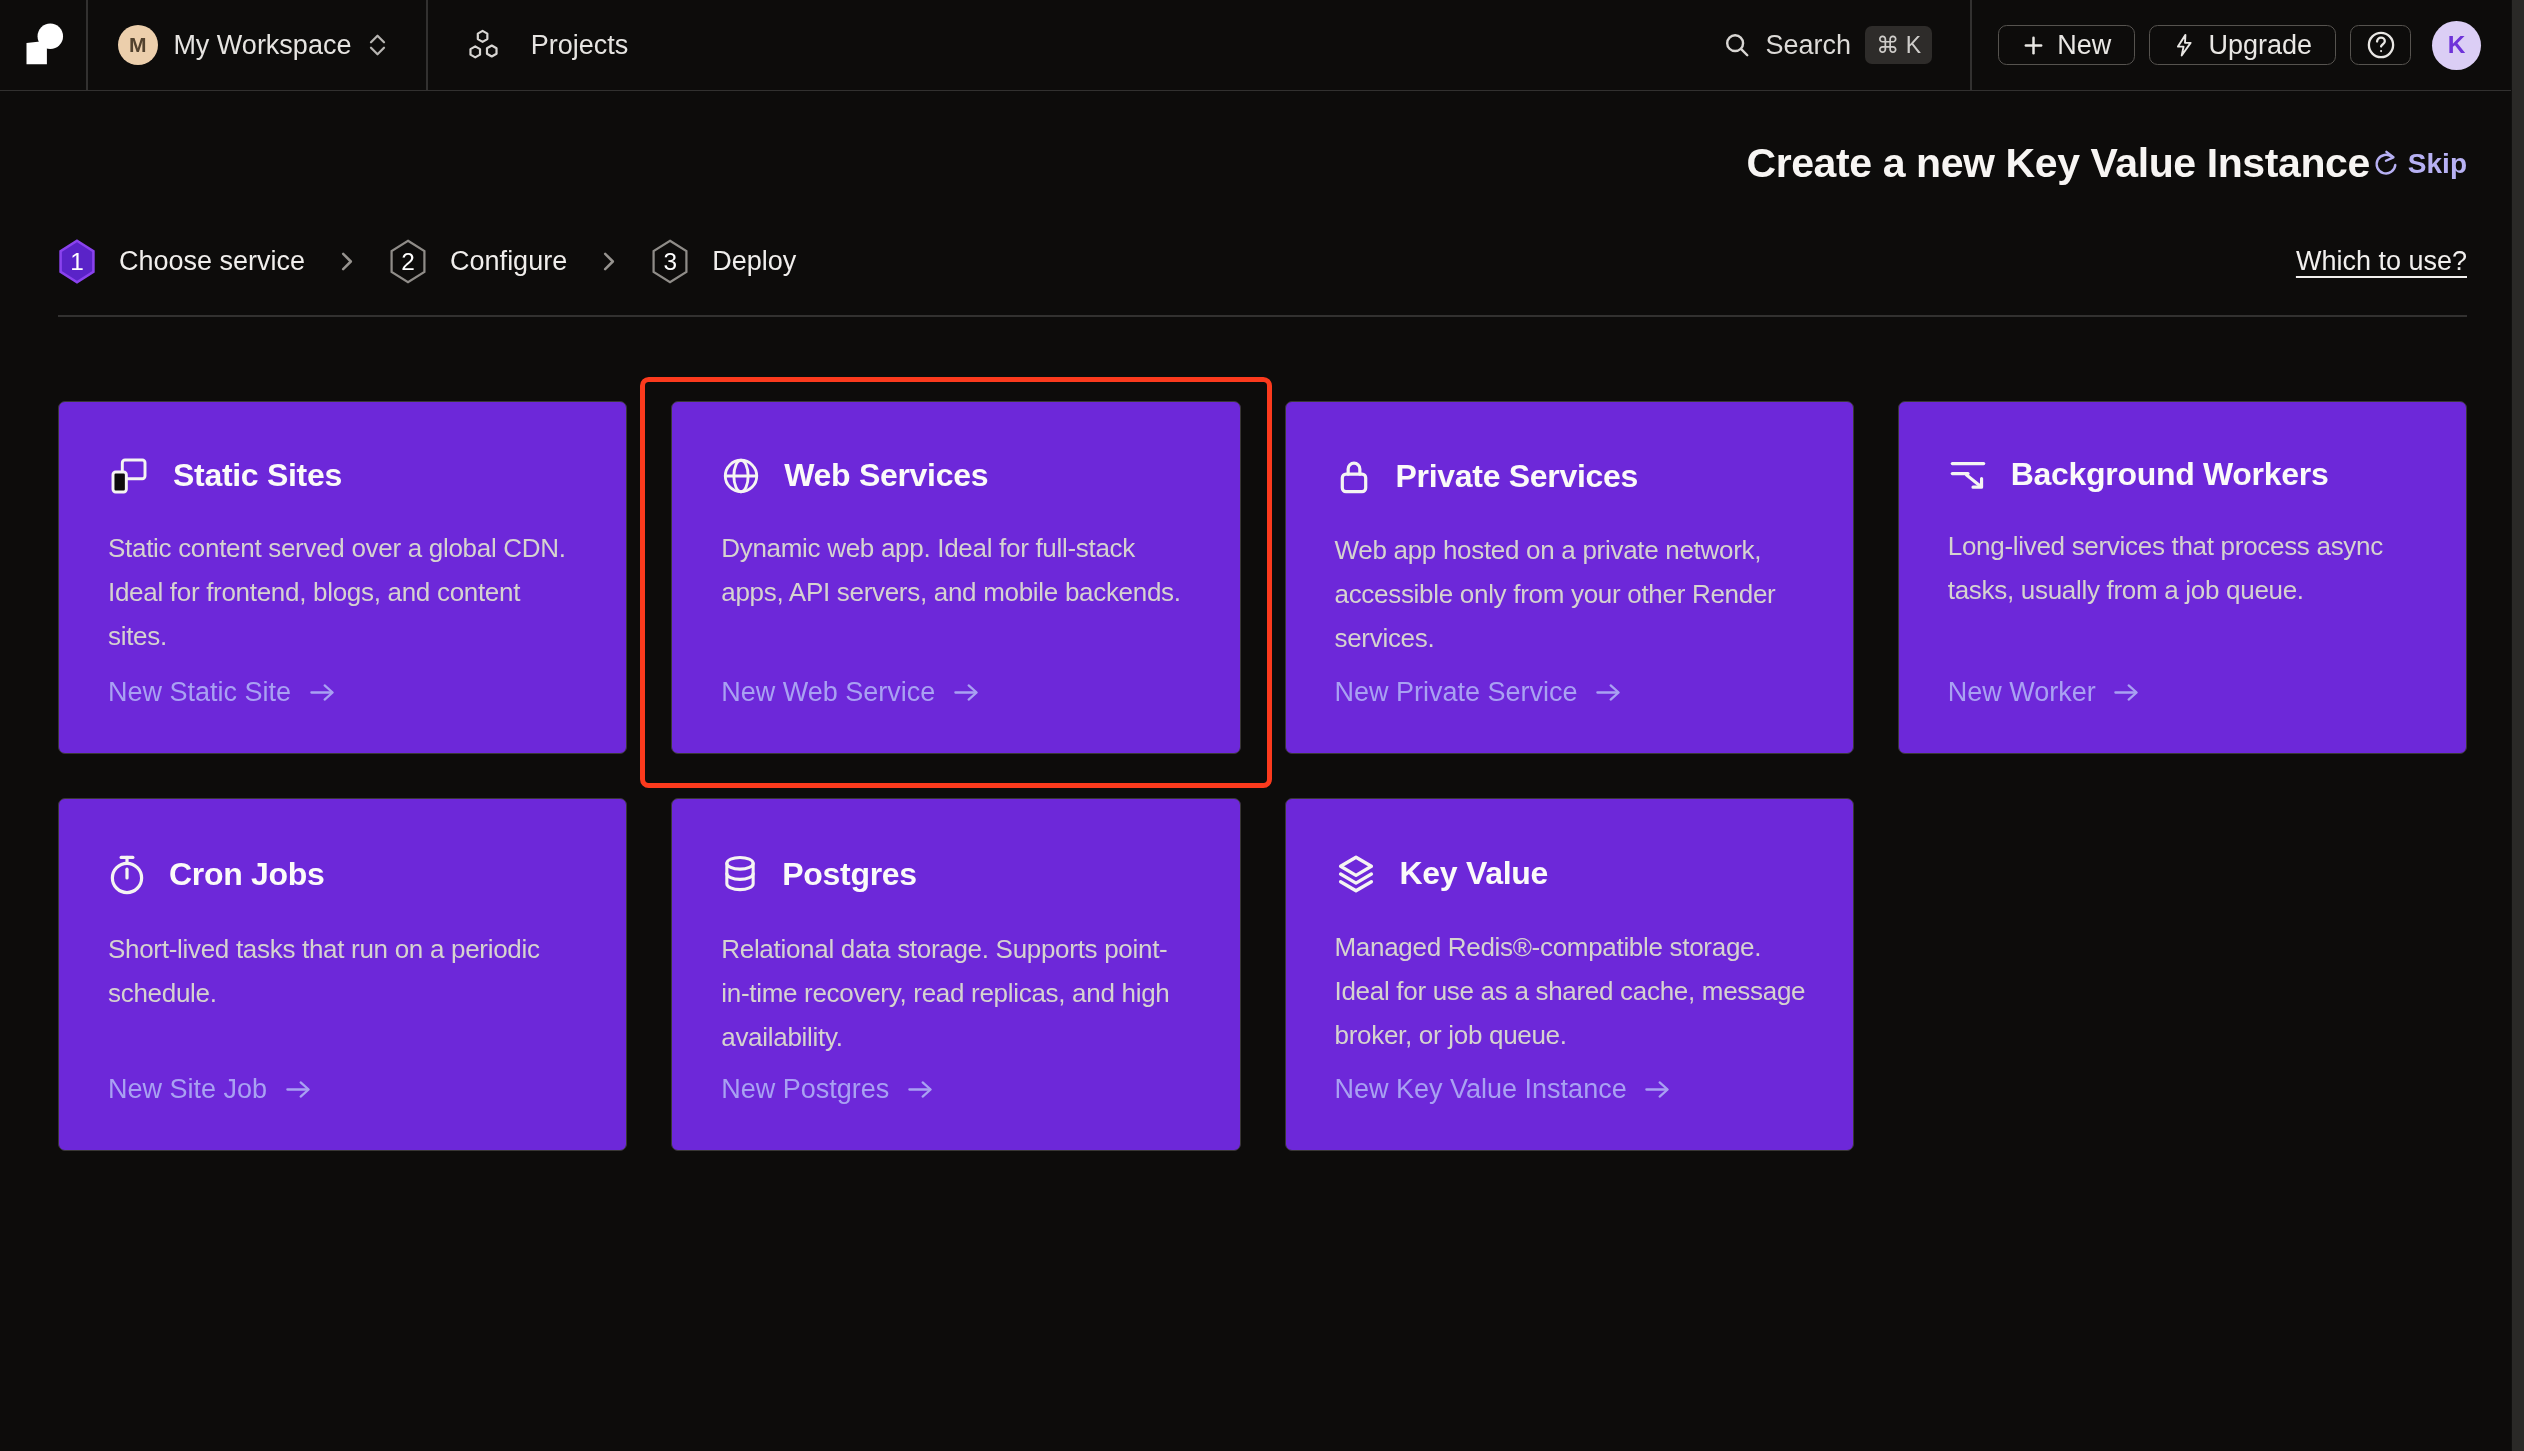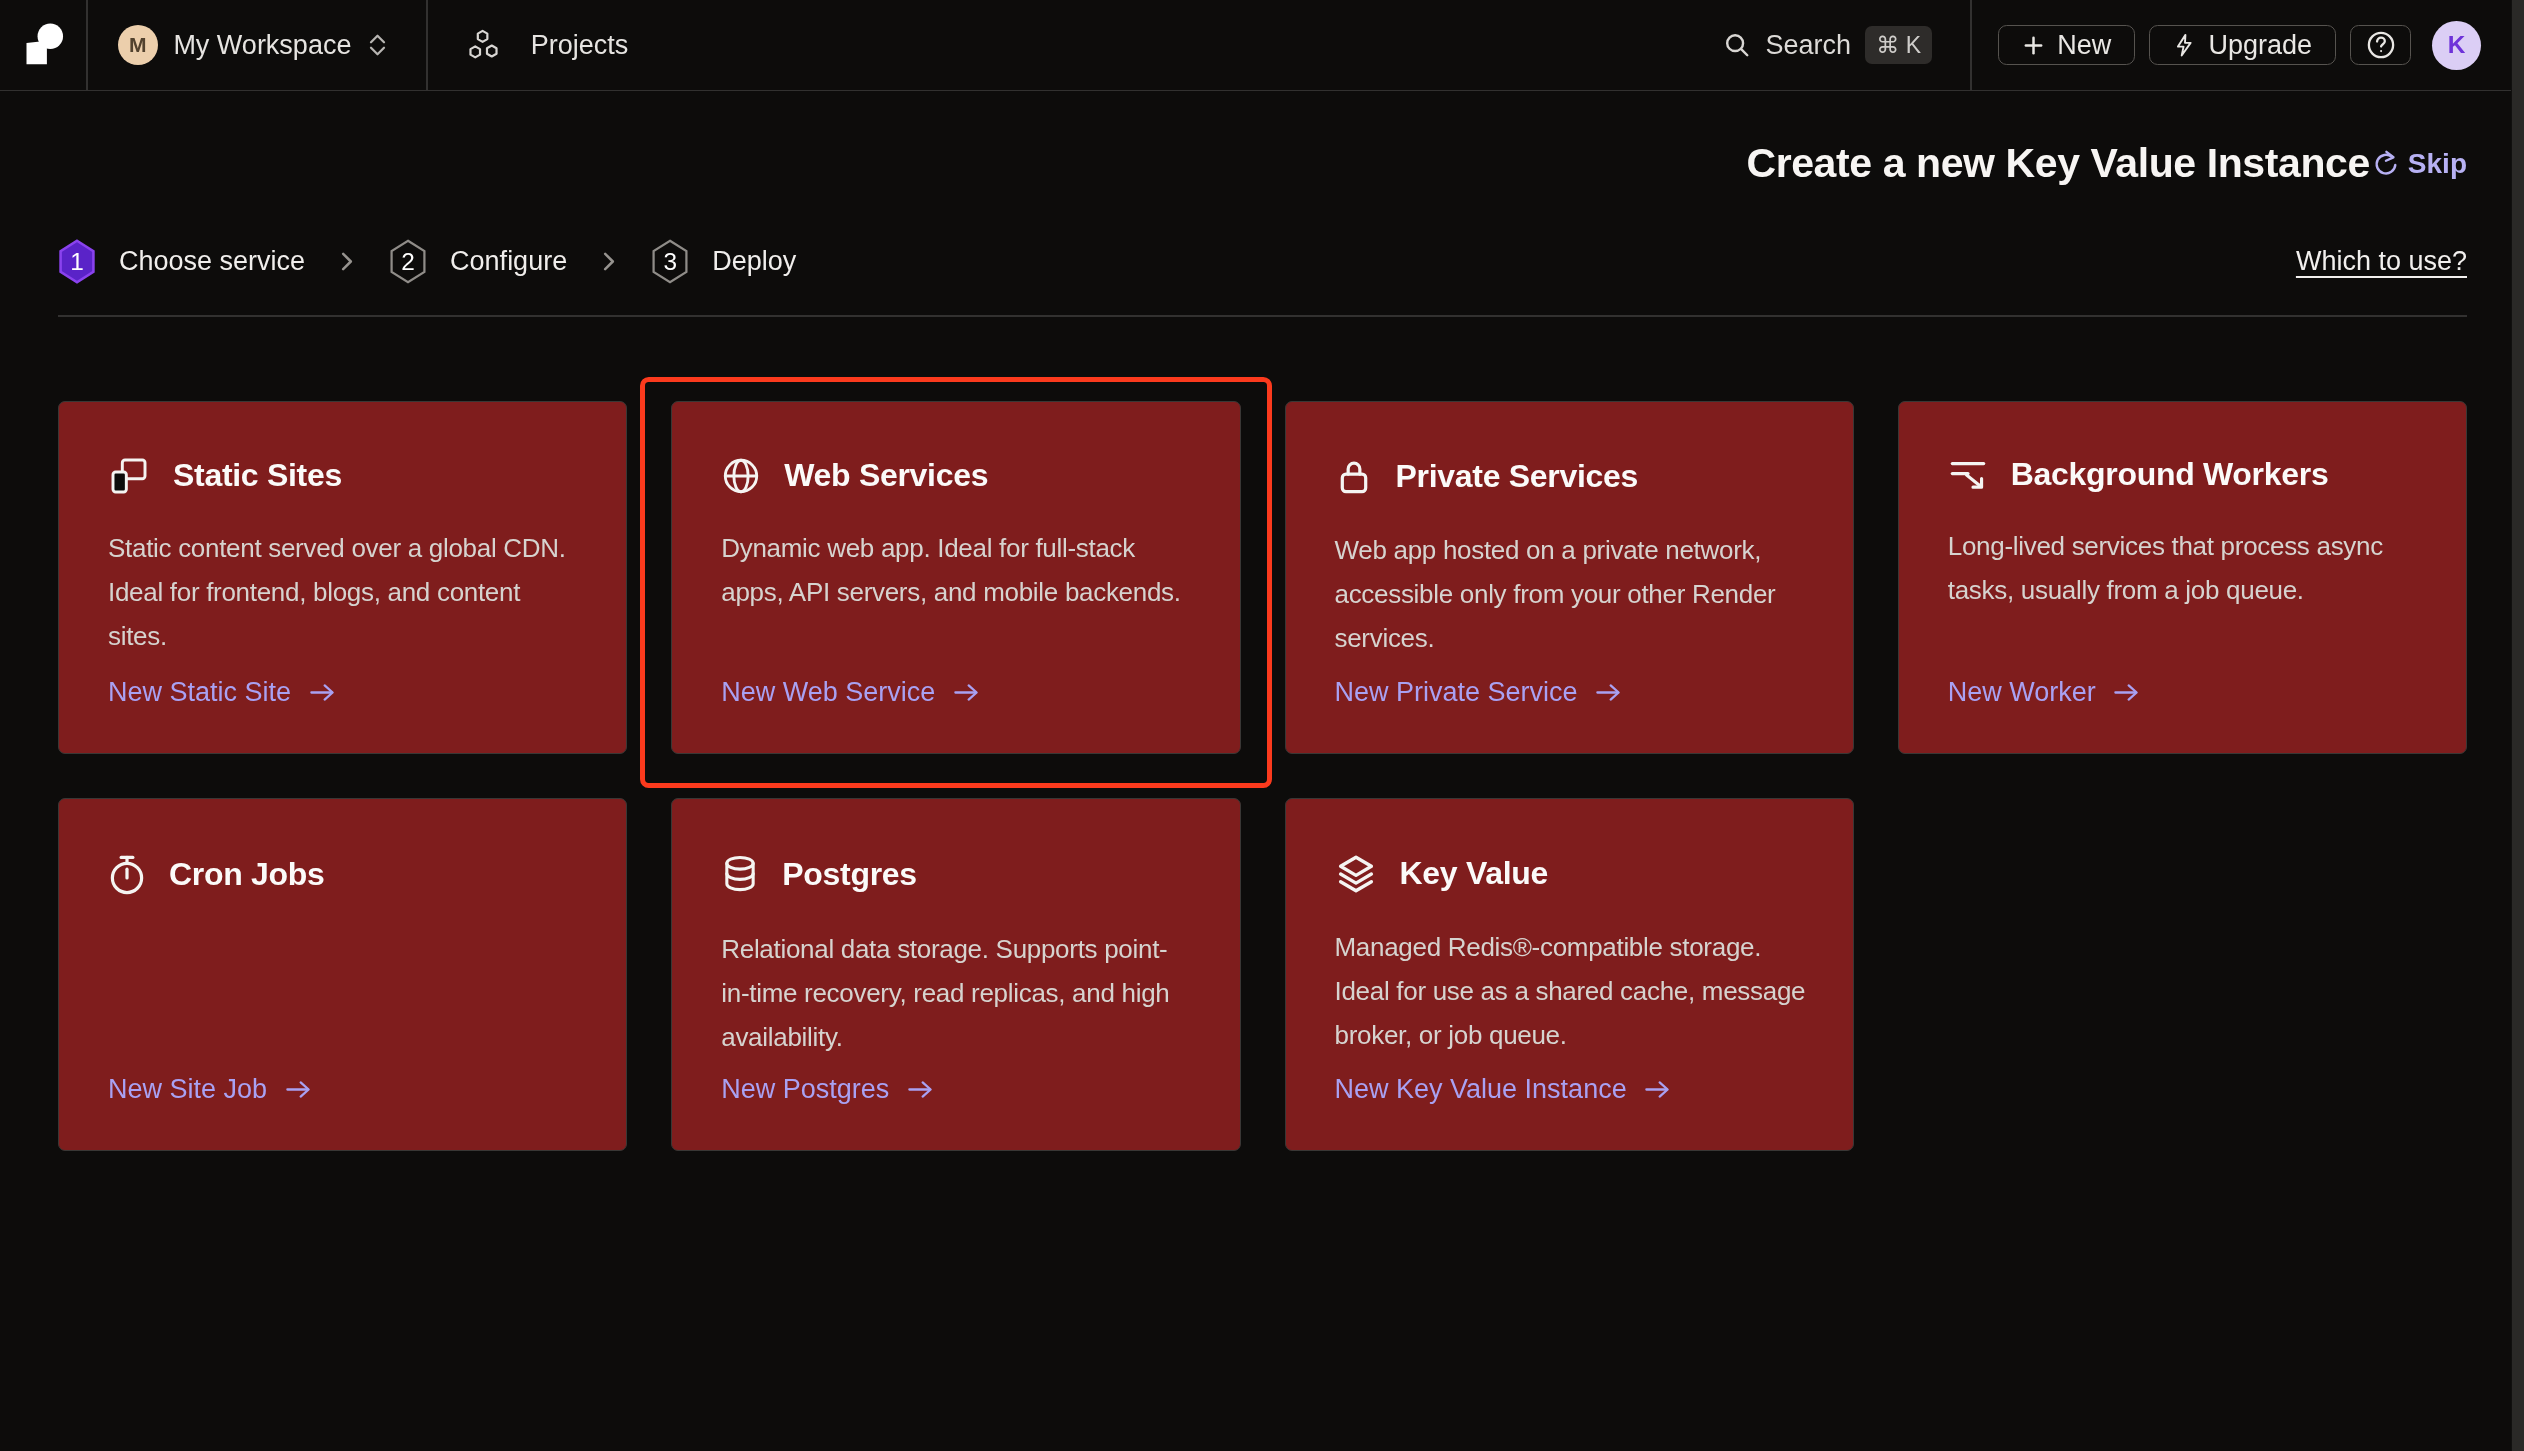--- a/index.html
+++ b/index.html
@@ -47,21 +47,21 @@
   .hex { position:relative; width:38px; height:45px; }
   .hex .num { position:absolute; inset:0; display:flex; align-items:center; justify-content:center;
               font-size:24.4px; font-weight:500; color:#ffffff; }
   .which { color:#f2f0ee; font-size:27px; text-decoration:underline; text-underline-offset:6.1px;
            text-decoration-thickness:1.7px; cursor:pointer; }
   .header-divider { height:1.7px; background:#323130; margin-top:31px; }
 
   
   .content { padding:84px 58px 0 58px; }
   .grid { display:grid; grid-template-columns:repeat(4,1fr); grid-auto-rows:353px; gap:44px; }
-  .card { position:relative; border:1.7px solid #393735; border-radius:7px; background:#7f1d1d;
+  .card { position:relative; border:1.7px solid #393735; border-radius:7px; background:#6d28d9;
           padding:54px 45px 45px 49px; display:flex; flex-direction:column; cursor:pointer; }
   .card-head { display:flex; align-items:center; gap:23px; }
   .card-head h2 { margin:0; font-size:32px; font-weight:700; letter-spacing:-0.3px; color:#fbfaf9; }
   .card-desc { margin:30px 0 0 0; font-size:26px; letter-spacing:-0.3px; line-height:44px; color:#d6d3cf; }
   .card-link { margin-top:auto; display:flex; align-items:center; gap:15.7px; color:#a9a1f2; font-size:27px; }
   .highlight-ring { position:absolute; left:-32px; right:-32px; top:-25px; bottom:-35px;
                     border:5.2px solid #fb3a1d; border-radius:8.7px; pointer-events:none; }
 
   
   .scrollbar-track { position:absolute; top:0; right:0; width:14px; height:1451px;
@@ -309,20 +309,21 @@
         <span>
           <svg width="38" height="44" viewBox="0 0 26 30" class="stroke" style="stroke:#f5f4f2;stroke-width:2.2;">
             <line x1="9" y1="3" x2="17" y2="3"></line>
             <line x1="13" y1="3" x2="13" y2="7"></line>
             <circle cx="13" cy="17" r="10"></circle>
             <line x1="13" y1="17" x2="13" y2="11"></line>
           </svg>
         </span>
         <h2>Cron Jobs</h2>
       </div>
+      <p class="card-desc">Short-lived tasks that run on a periodic schedule.</p>
       <a class="card-link">
         <span>New Site Job</span>
         <span>
           <svg width="30" height="23" viewBox="0 0 32 26" class="stroke" style="stroke:#a9a1f2;stroke-width:2.6;">
             <line x1="4" y1="13" x2="27" y2="13"></line>
               <polyline points="19,5 28,13 19,21"></polyline>
           </svg>
         </span>
       </a>
     </div>

